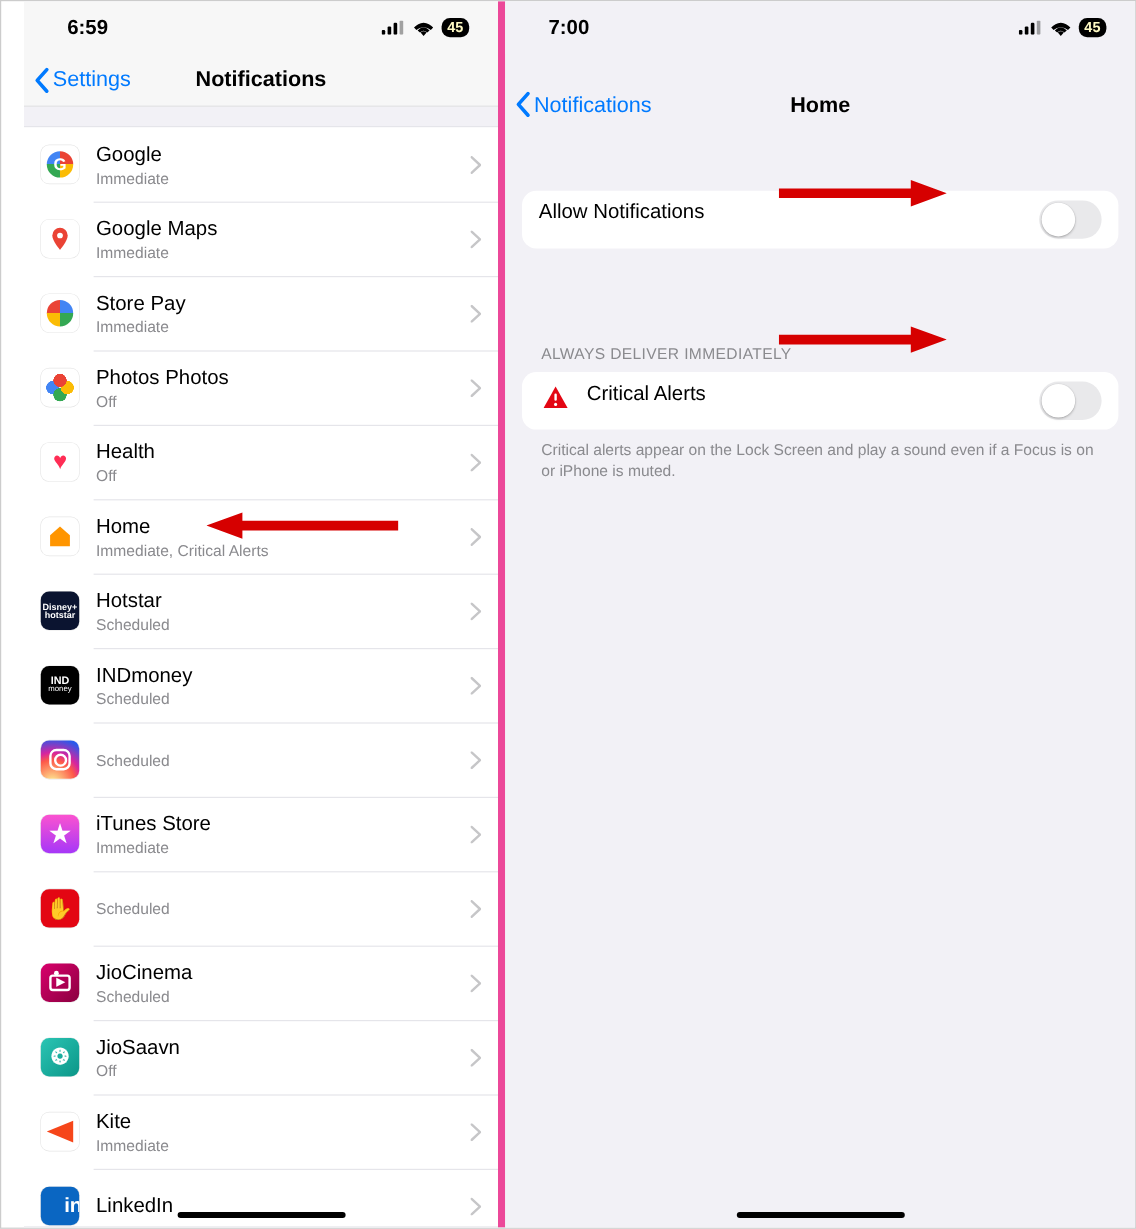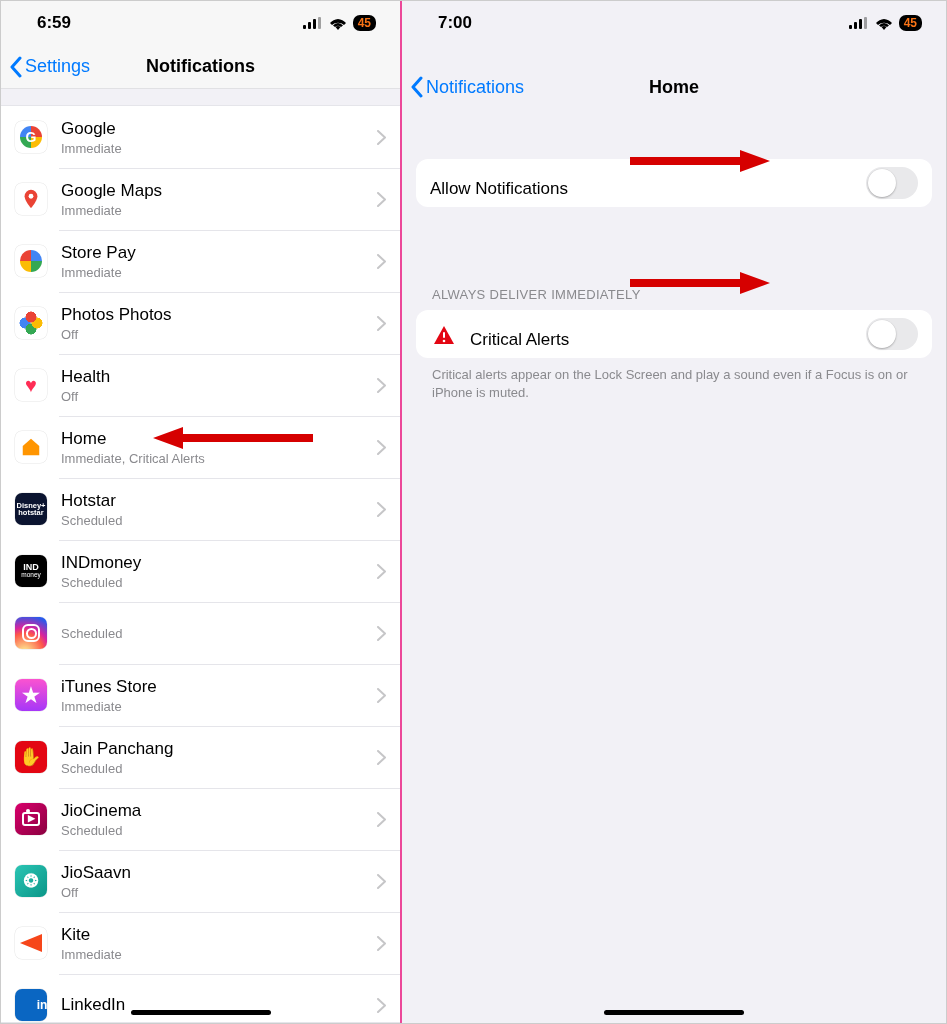--- a/index.html
+++ b/index.html
@@ -12,41 +12,41 @@
     border: 1px solid #ccc;
   }
   .screen {
     height: 100%;
     background: #f2f1f6;
     position: relative;
     overflow: hidden;
     display: flex;
     flex-direction: column;
   }
-  .screen-left { width: 401px; border-right: 2px solid #ec4899; }
+  .screen-left { width: 401px; border-right: 6px solid #ec4899; margin-left: 19px; }
   .screen-right { flex: 1; gap: 20px; }
 
   
   .status-bar {
     height: 44px;
     display: flex;
     align-items: center;
     justify-content: space-between;
     padding: 0 24px 0 36px;
     background: #f2f1f6;
     font-size: 17px;
     font-weight: 600;
   }
   .screen-left .status-bar,
   .screen-left .nav-bar { background: #f7f7f7; }
   .status-right { display: flex; align-items: center; gap: 6px; }
   .signal-icon, .wifi-icon, .battery-icon { display: inline-flex; align-items: center; }
   .battery-badge {
     background: #000;
-    color: #f97316;
+    color: #fef9c3;
     font-size: 12px;
     font-weight: 600;
     border-radius: 7px;
     padding: 1px 5px;
     line-height: 14px;
     position: relative;
   }
 
   
   .nav-bar {
@@ -142,21 +142,21 @@
     letter-spacing: 0.3px;
   }
   .group-footer {
     font-size: 13px;
     color: #8a8a8e;
     padding: 8px 16px 0 16px;
     line-height: 1.35;
   }
   .setting-row {
     display: flex;
-    align-items: flex-end;
+    align-items: flex-start;
     min-height: 48px;
     padding: 8px 14px;
     position: relative;
     border-radius: 24px;
   }
   .setting-label {
     flex: 1;
     font-size: 17px;
     color: #000;
   }
@@ -242,21 +242,21 @@
   .ic-itunes .star{font-size:20px;}
   .ic-jain { background:#e30613; color:#fff; font-size:18px;}
   .ic-jiocinema { background: linear-gradient(135deg,#d9006c,#8a003f); color:#fff;}
   .ic-jiocinema .jc{width:18px;height:14px;border:2px solid #fff;border-radius:3px;position:relative;}
   .ic-jiocinema .jc::before{content:"";position:absolute;top:-5px;left:2px;width:4px;height:4px;border-radius:50%;background:#fff;}
   .ic-jiocinema .jc::after{content:"▶";position:absolute;left:4px;top:-1px;font-size:9px;color:#fff;}
   .ic-jiosaavn { background: linear-gradient(135deg,#2bc5b4,#0b9688); color:#fff;}
   .ic-jiosaavn .js{font-size:18px;}
   .ic-kite { background:#fff; }
   .ic-kite .kite{width:0;height:0;border-top:9px solid transparent;border-bottom:9px solid transparent;border-right:22px solid #f6461a;}
-  .ic-linkedin { background:#0a66c2; color:#fff; font-weight:800; font-size:12px;padding-left:22px;}
+  .ic-linkedin { background:#0a66c2; color:#fff; font-weight:800; font-size:17px;padding-left:22px;}
 </style>
 </head>
 <body>
 
 <div class="screen screen-left">
 
   <div class="status-bar">
     <span>6:59</span>
     <span class="status-right">
       <span class="signal-icon">
@@ -433,21 +433,20 @@
         </div>
         <span class="chevron">
           <svg width="9" height="15" viewBox="0 0 9 15">
             <path d="M1 1 L8 7.5 L1 14" stroke="#c6c6c8" stroke-width="2" fill="none" stroke-linecap="round" stroke-linejoin="round"></path>
           </svg>
         </span>
       </div>
       <div class="row">
         <div class="app-icon ic-jain">✋</div>
         <div class="row-text">
-          <div class="row-title">Jain Panchang</div>
           <div class="row-sub">Scheduled</div>
         </div>
         <span class="chevron">
           <svg width="9" height="15" viewBox="0 0 9 15">
             <path d="M1 1 L8 7.5 L1 14" stroke="#c6c6c8" stroke-width="2" fill="none" stroke-linecap="round" stroke-linejoin="round"></path>
           </svg>
         </span>
       </div>
       <div class="row">
         <div class="app-icon ic-jiocinema">

